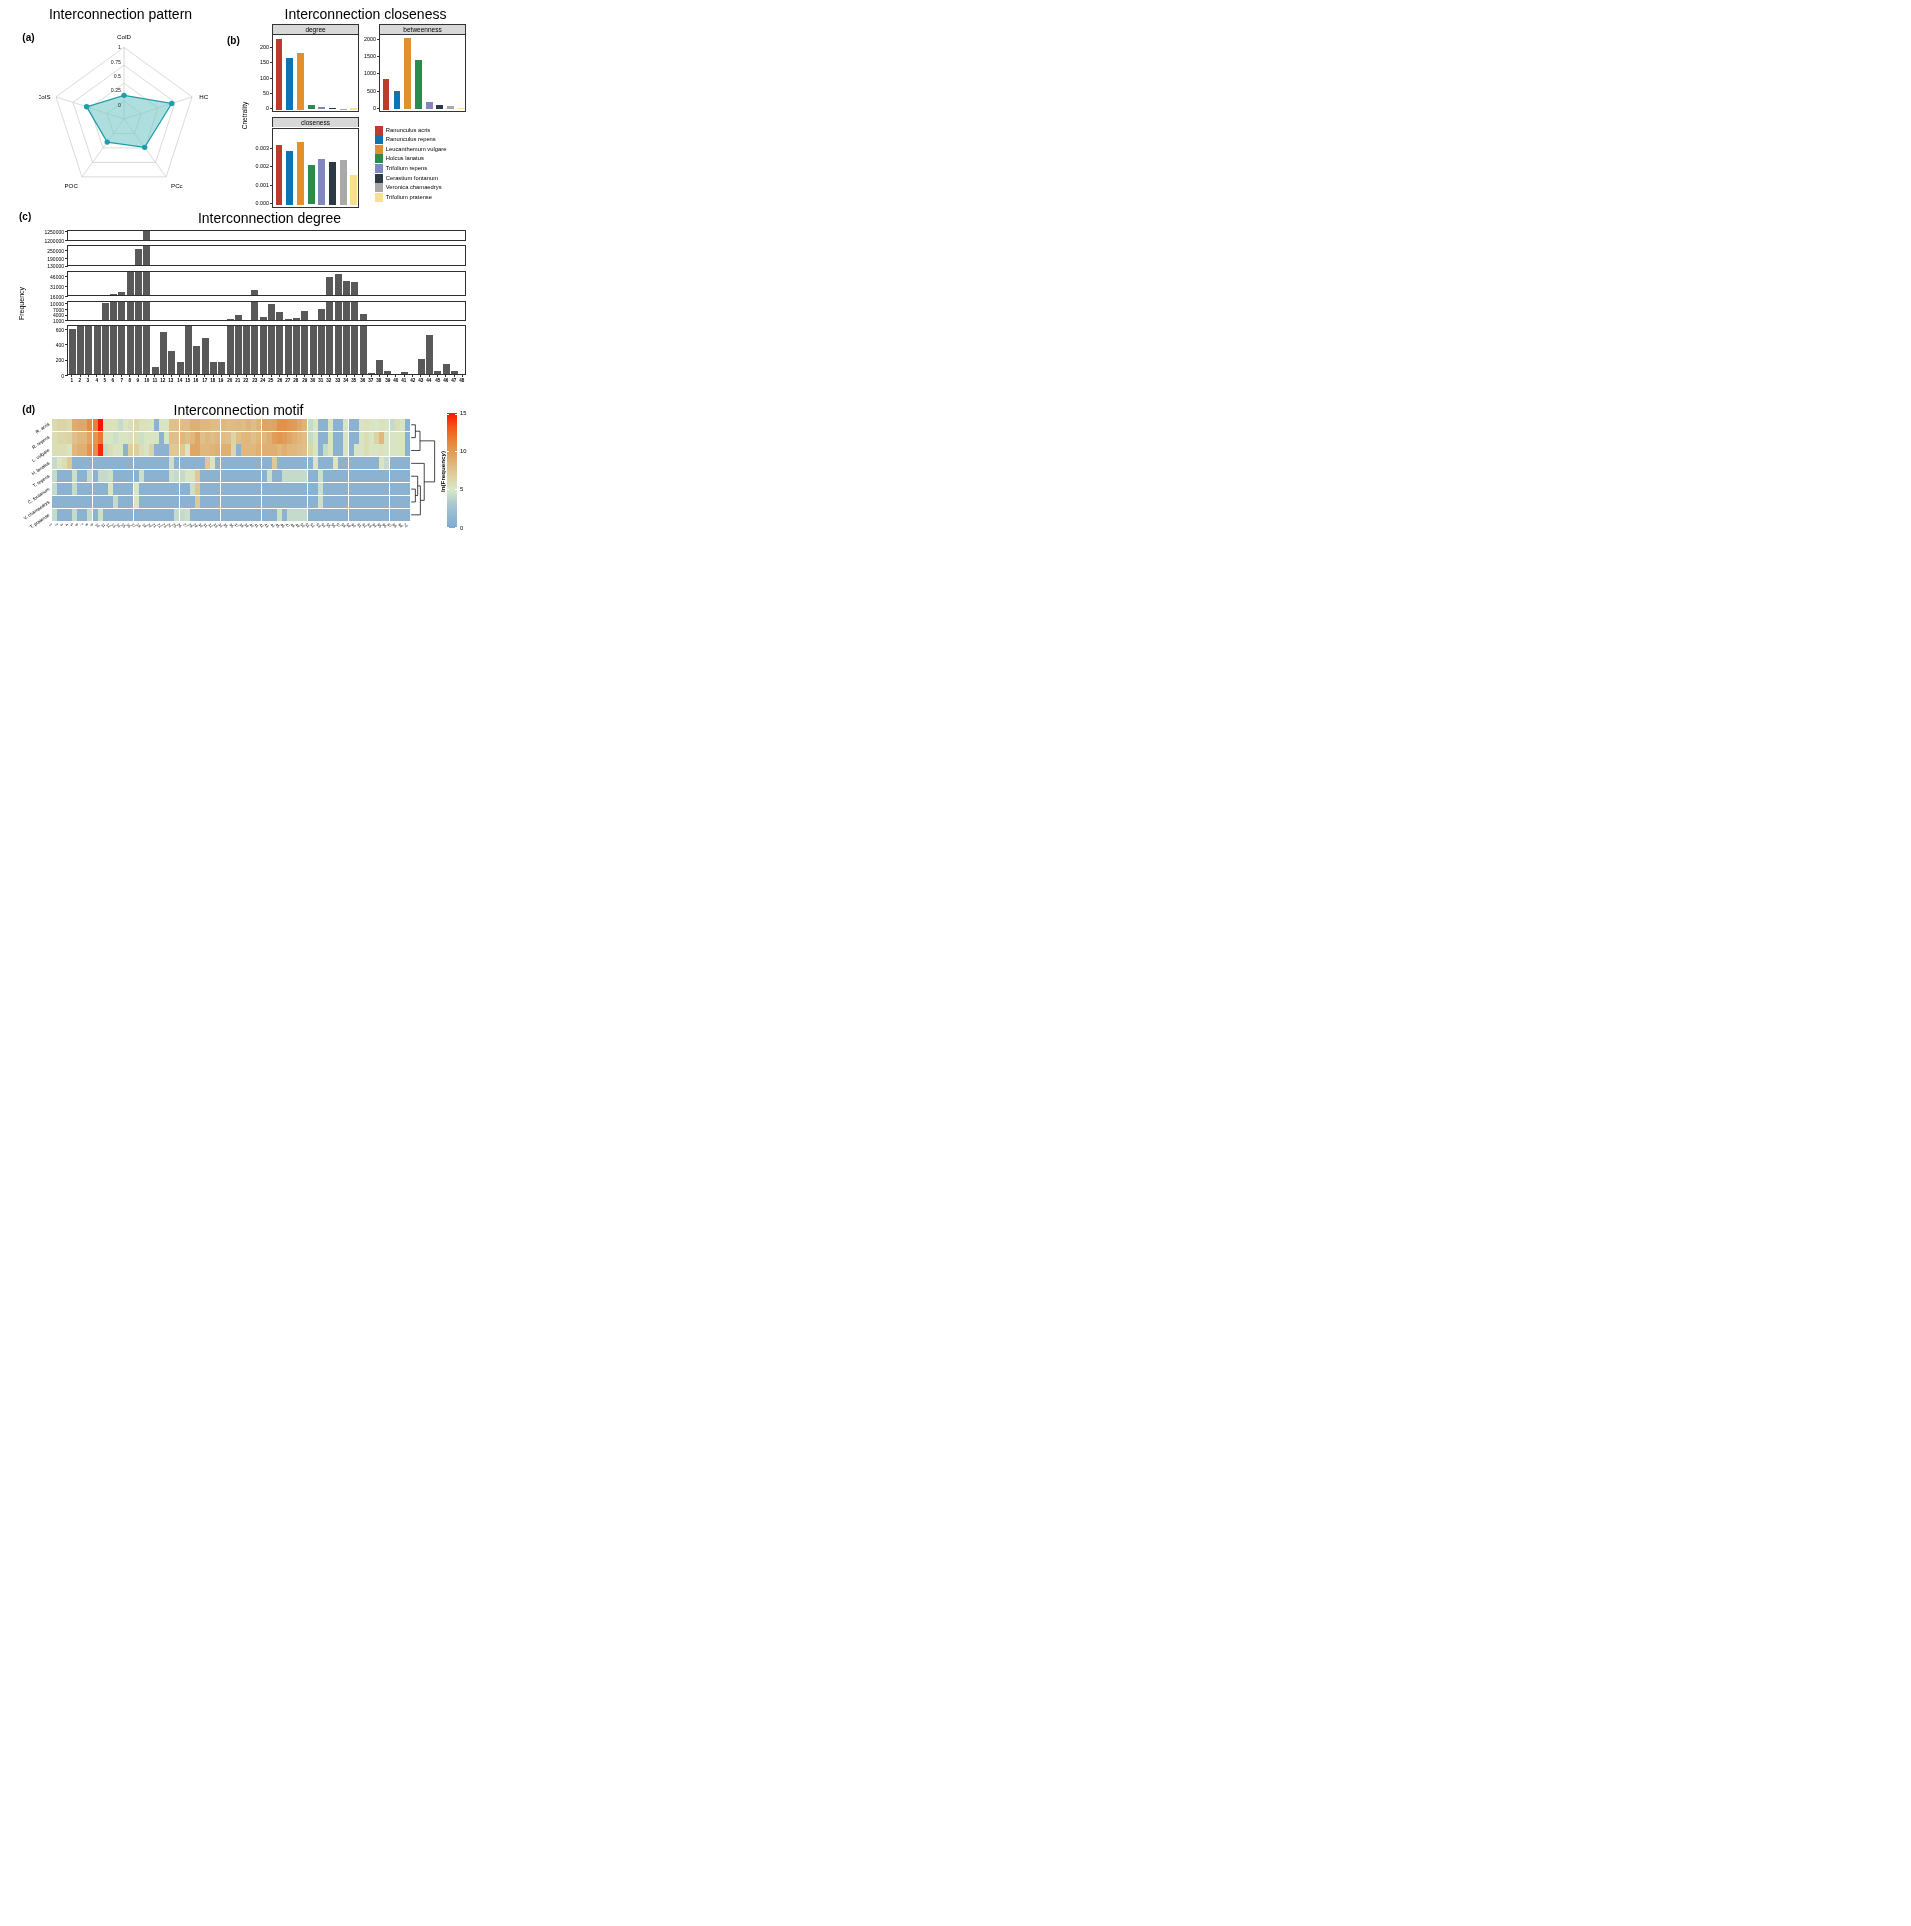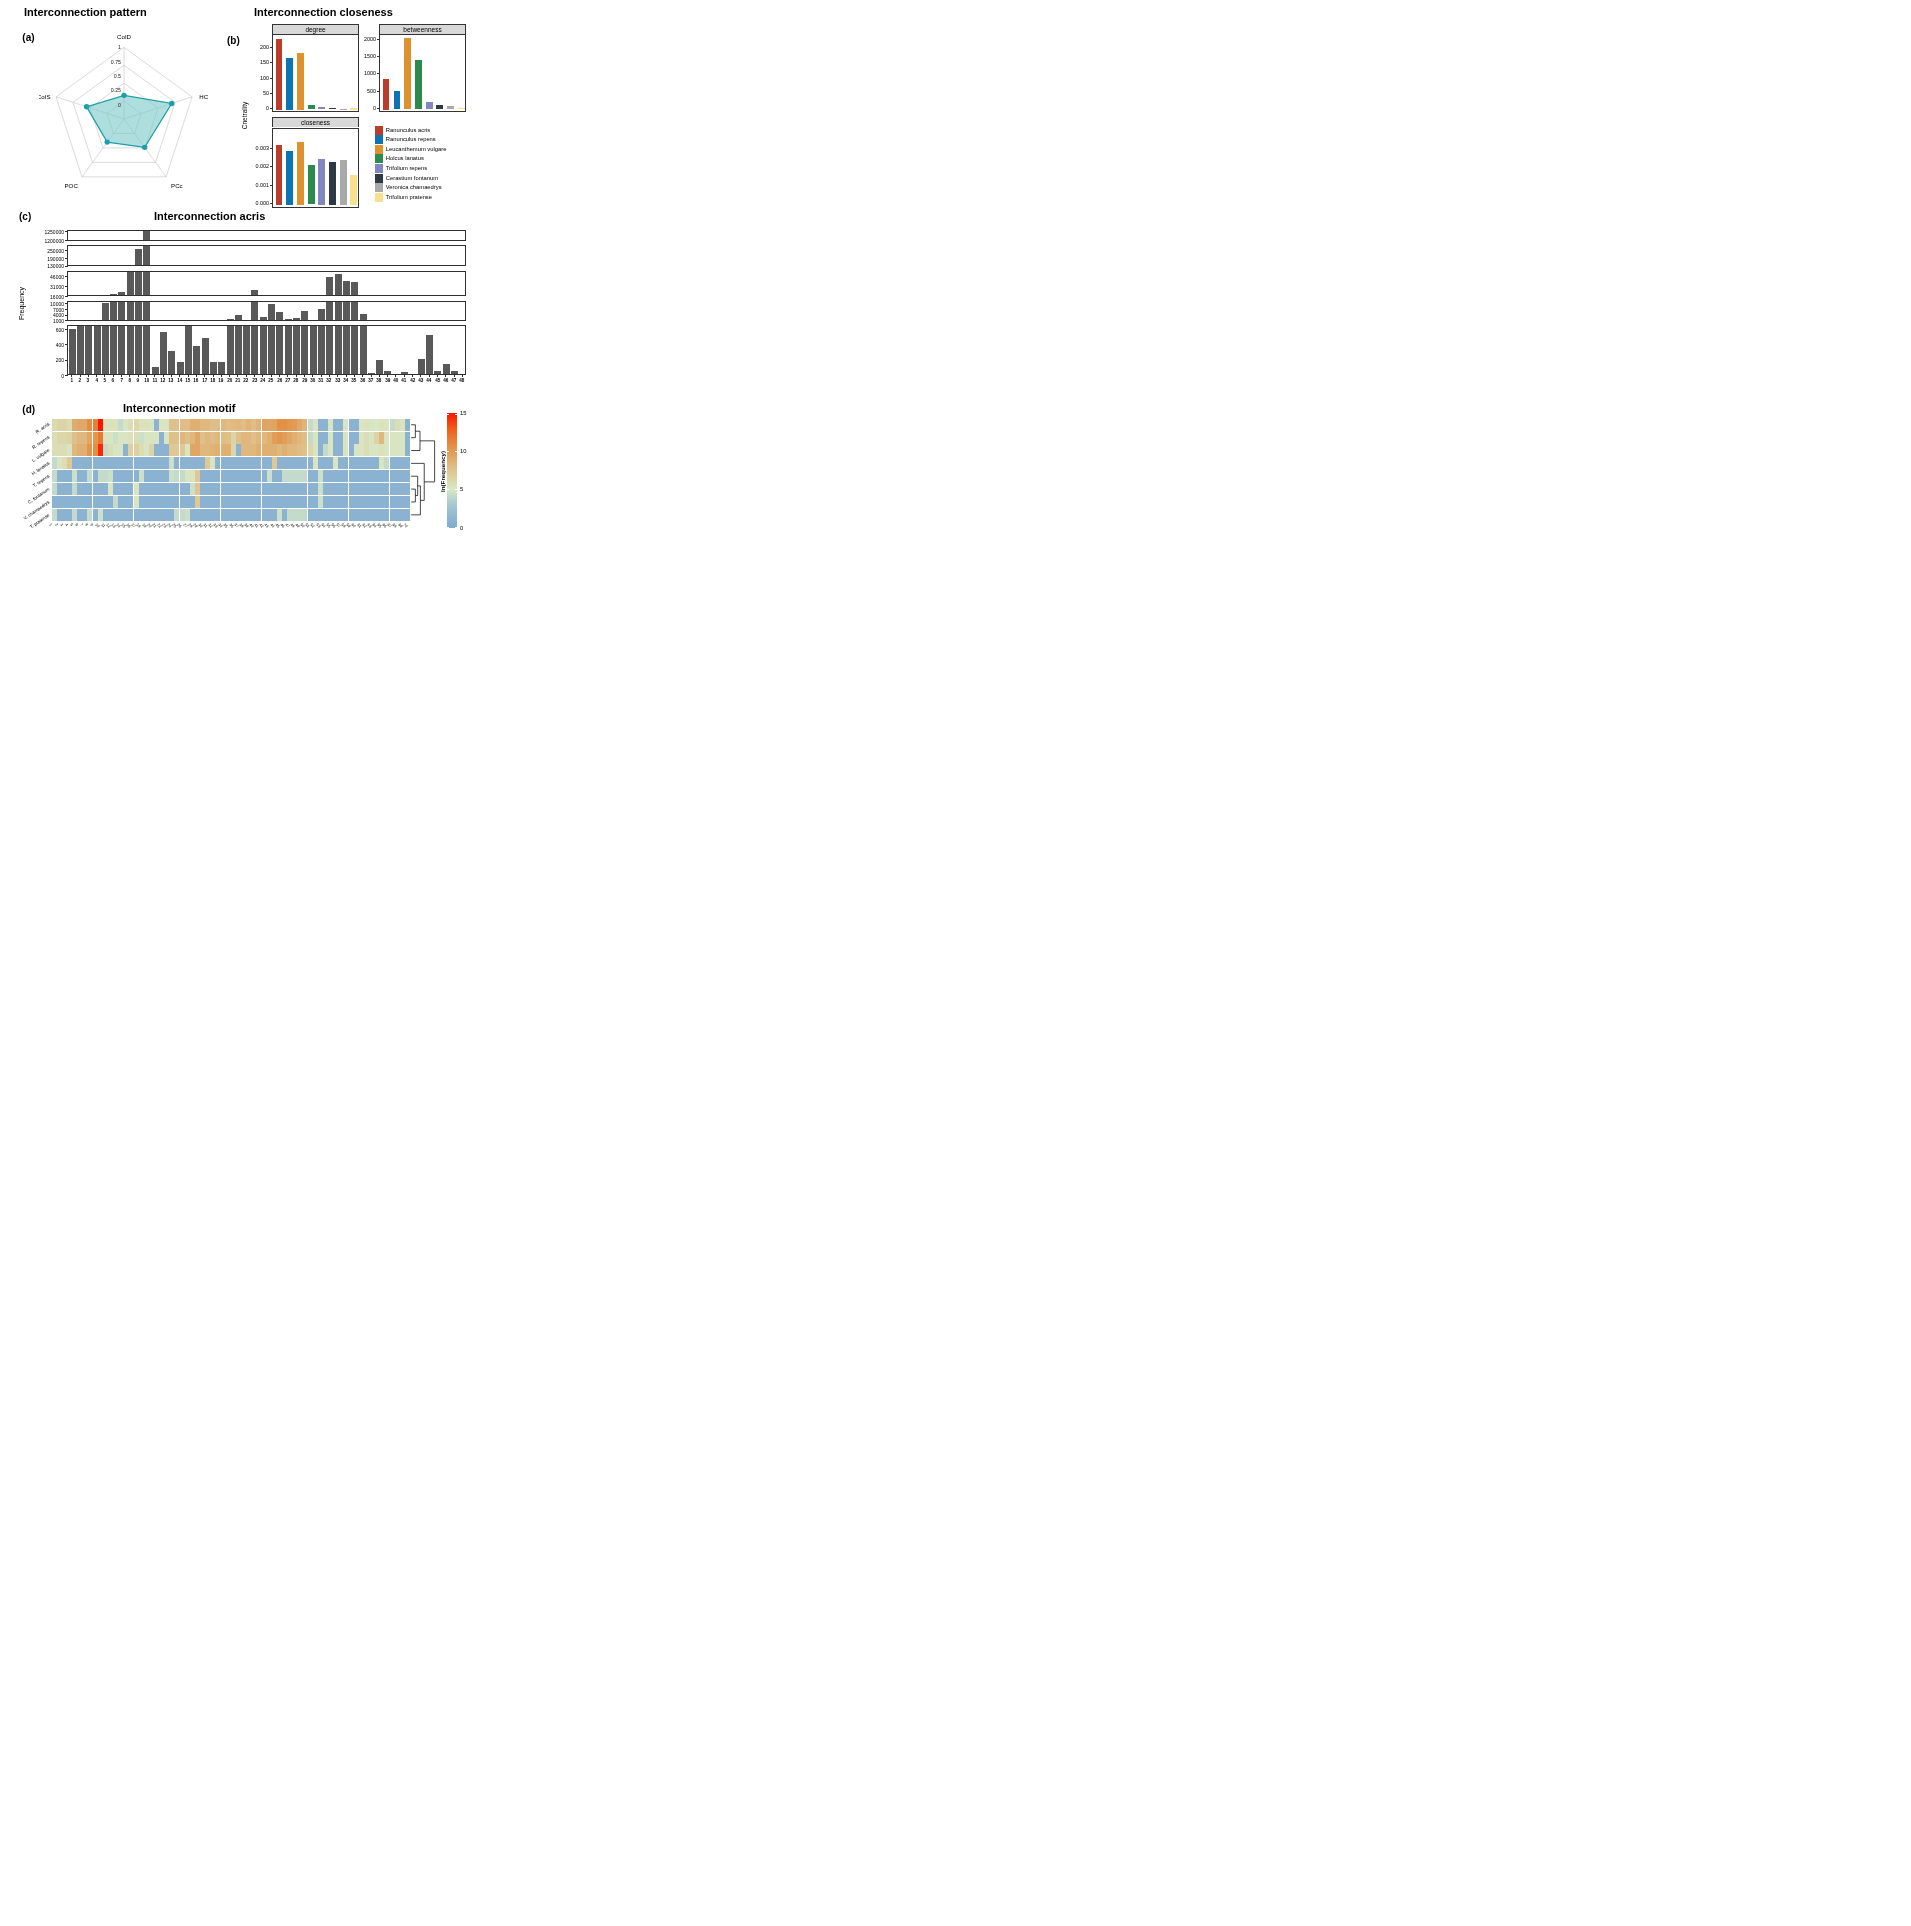--- a/index.html
+++ b/index.html
@@ -1,20 +1,20 @@
 <!DOCTYPE html>
 <html style="font-size:6.2px"><head>
 <meta charset="utf-8">
 <style>
   html,body{margin:0;padding:0;background:#fff;}
   body{font-family:"Liberation Sans", sans-serif; color:#000;}
   #canvas{position:relative;width:478px;height:545px;background:#fff;overflow:hidden;}
   .abs{position:absolute;}
   .panel-tag{font-size:10px;font-weight:bold;}
-  .fig-title{font-size:11px;font-weight:bold;white-space:nowrap;}
+  .fig-title{font-size:14px;font-weight:normal;text-align:center;white-space:nowrap;}
   .tick-label{font-size:5px;line-height:1;white-space:nowrap;}
   .facet-header{background:#d8d8d8;border:0.8px solid #333;border-bottom:none;
     font-size:6.5px;text-align:center;box-sizing:border-box;}
   .facet-plot{border:0.8px solid #333;background:#fff;box-sizing:border-box;position:absolute;}
   .bar{position:absolute;}
   .mpanel{position:absolute;border:0.8px solid #2f2f2f;background:#fff;box-sizing:border-box;overflow:hidden;}
   .mtick{position:absolute;font-size:5px;text-align:right;width:24px;}
   .xlab-motif{position:absolute;font-size:4.6px;font-weight:bold;text-align:center;}
   .hm-cell{position:absolute;}
   .hm-rowlab{position:absolute;font-size:4.6px;white-space:nowrap;transform:rotate(-35deg);transform-origin:100% 50%;text-align:right;}
@@ -154,21 +154,21 @@
         <div style="position: absolute; left: 0px; top: 0px; width: 8px; height: 8.5px; background: rgb(169, 169, 169);"></div>
         <div class="legend-text">Veronica chamaedrys</div>
       </div>
       <div class="legend-row" style="left: 375px; top: 193px; width: 100px;">
         <div style="position: absolute; left: 0px; top: 0px; width: 8px; height: 8.5px; background: rgb(250, 223, 142);"></div>
         <div class="legend-text">Trifolium pratense</div>
       </div>
     </div>
 
   <div class="abs panel-tag" style="left:19px;top:211px;">(c)</div>
-  <div class="abs fig-title" style="left:154px;top:210px;width:231px;">Interconnection acris</div>
+  <div class="abs fig-title" style="left:154px;top:210px;width:231px;">Interconnection degree</div>
   <div class="abs ylab-vert" style="left:4.6px;top:300px;font-size:7px;">Frequency</div>
   <div id="motif-chart" class="abs" style="left:0;top:0;">
       <div class="mpanel" style="left: 67px; top: 230px; width: 399px; height: 10.8px;">
         <div class="bar" style="left: 75px; width: 7.2px; top: 0px; height: 10px; background: rgb(89, 89, 89);"></div>
       </div>
       <div class="mtick" style="left: 40px; top: 229px;">1250000</div>
       <div style="position: absolute; left: 65px; top: 231px; width: 2.7px; height: 0.9px; background: rgb(47, 47, 47);"></div>
       <div class="mtick" style="left: 40px; top: 238px;">1200000</div>
       <div style="position: absolute; left: 65px; top: 240px; width: 2.7px; height: 0.9px; background: rgb(47, 47, 47);"></div>
       <div class="mpanel" style="left: 67px; top: 245px; width: 399px; height: 21px;">

